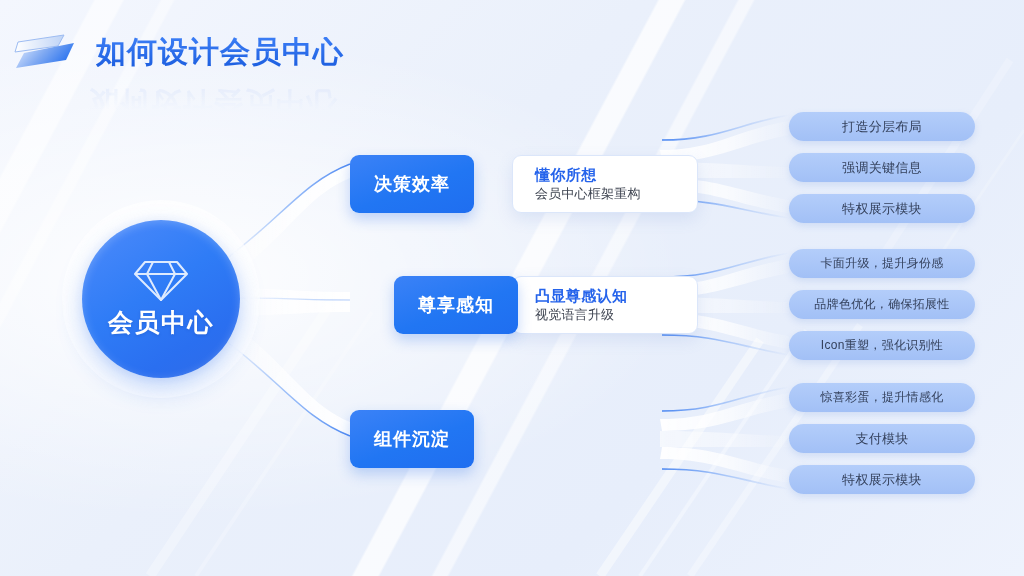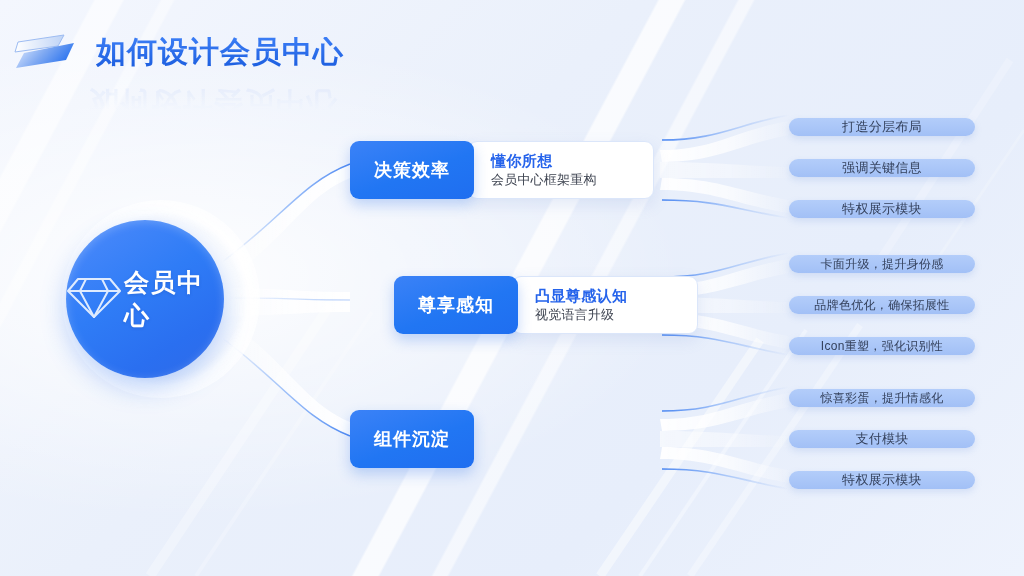--- a/index.html
+++ b/index.html
@@ -39,37 +39,37 @@
     mask-image:linear-gradient(to top, rgba(0,0,0,.5), rgba(0,0,0,0) 70%);
     pointer-events:none;
   }
 
   
   .hub-halo{
     position:absolute;left:62px;top:200px;width:198px;height:198px;border-radius:50%;
     background:radial-gradient(circle at 50% 50%, rgba(255,255,255,0) 56%, rgba(255,255,255,.92) 62%, rgba(255,255,255,.45) 78%, rgba(255,255,255,0) 100%);
   }
   .hub{
-    position:absolute;left:66px;top:220px;width:158px;height:158px;border-radius:50%;
+    position:absolute;left:82px;top:220px;width:158px;height:158px;border-radius:50%;
     background:linear-gradient(148deg,#4e8bfb 0%,#2f7cf6 45%,#2a6ff0 75%,#2f6ae8 100%);
     box-shadow:0 10px 26px rgba(47,116,240,.32), inset 0 2px 10px rgba(255,255,255,.22);
-    display:flex;flex-direction:row;align-items:center;justify-content:center;gap:2px;
+    display:flex;flex-direction:column;align-items:center;justify-content:center;gap:2px;
   }
   .hub-icon{width:56px;height:48px;margin-top:-4px;}
   .hub-label{
     color:#fff;font-size:25px;font-weight:bold;letter-spacing:1.5px;
     text-shadow:0 1px 3px rgba(20,60,150,.25);
   }
 
   
   .connectors{position:absolute;left:0;top:0;width:1024px;height:576px;pointer-events:none;}
 
   
   .branch{position:absolute;left:350px;height:58px;display:flex;align-items:stretch;}
-  .branch.b1{top:141px;}
+  .branch.b1{top:155px;gap:44px;}
   .branch.b2{top:276px;padding-left:44px;}
   .branch.b3{top:410px;}
 
   .tab{
     width:124px;border-radius:9px;
     background:linear-gradient(160deg,#3b82f7 0%,#2176f3 55%,#1f6ef0 100%);
     box-shadow:0 6px 14px rgba(42,110,235,.28);
     display:flex;align-items:center;justify-content:center;
     position:relative;z-index:3;
   }
@@ -80,25 +80,24 @@
     border:1px solid #dbe6fa;
     box-shadow:0 6px 16px rgba(110,145,210,.16);
     display:flex;flex-direction:column;justify-content:center;
     padding-left:22px;box-sizing:border-box;position:relative;z-index:2;
   }
   .panel-title{color:#2563eb;font-size:15px;font-weight:bold;line-height:1.35;letter-spacing:.4px;font-family:Liberation Serif, serif;}
   .panel-sub{color:#3d4350;font-size:13px;line-height:1.4;letter-spacing:.2px;}
 
   
   .pill{
-    position:absolute;left:789px;width:186px;height:18px;border-radius:15px;
+    position:absolute;left:789px;width:186px;height:29px;border-radius:15px;
     background:linear-gradient(180deg,#b3cdfa 0%,#a2c0f6 100%);
     display:flex;align-items:center;justify-content:center;
     box-shadow:0 3px 7px rgba(120,155,225,.22);
-    margin-top:6px;
   }
   .pill-label{color:#34415c;font-size:13px;letter-spacing:.3px;white-space:nowrap;}
   .pill.small .pill-label{font-size:12px;}
 </style>
 </head>
 <body>
 
 <div id="slide">
 
   <svg class="bg-stripes" viewBox="0 0 1024 576" preserveAspectRatio="none">

